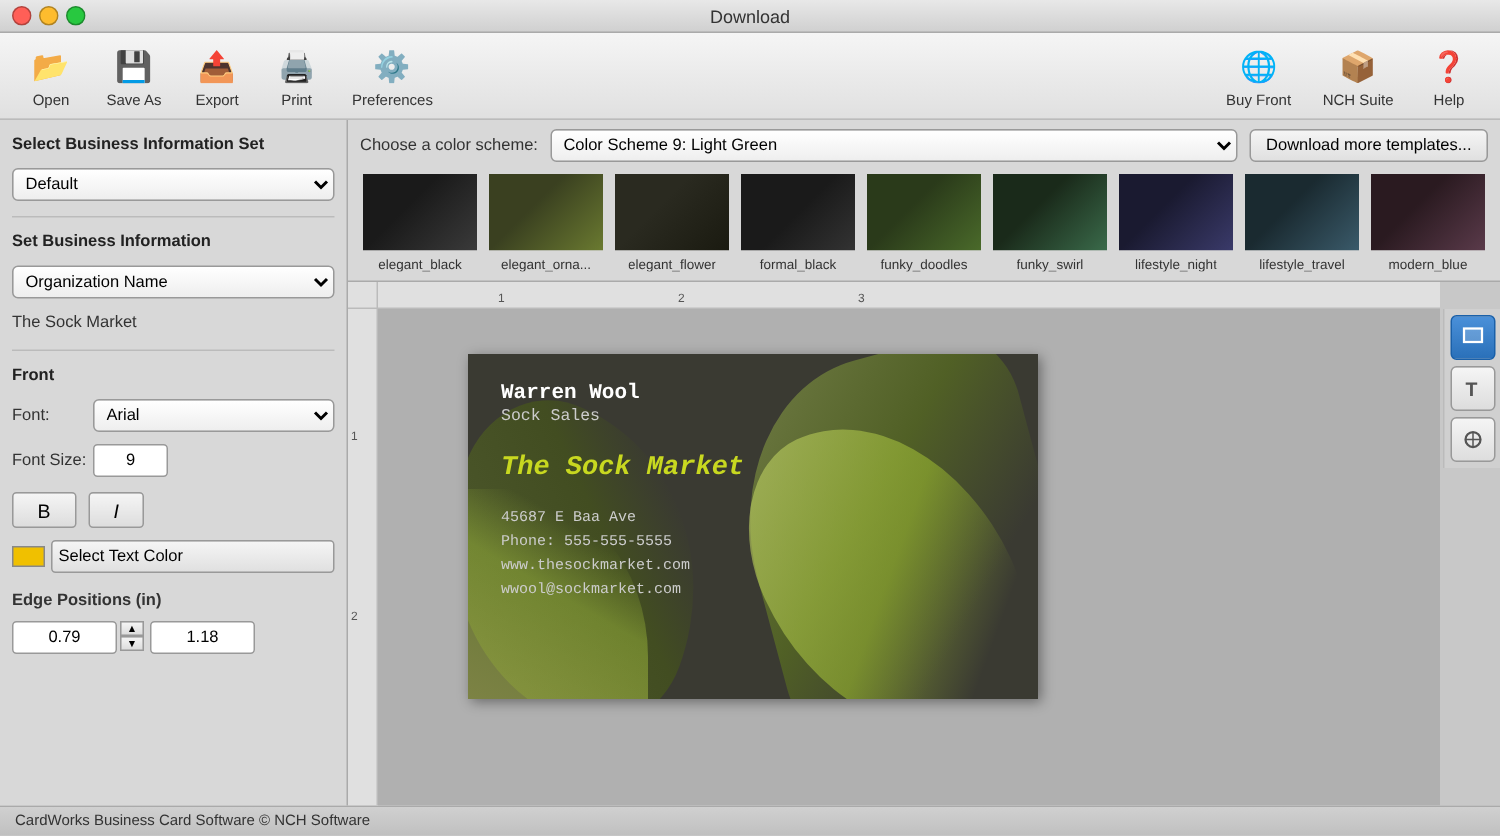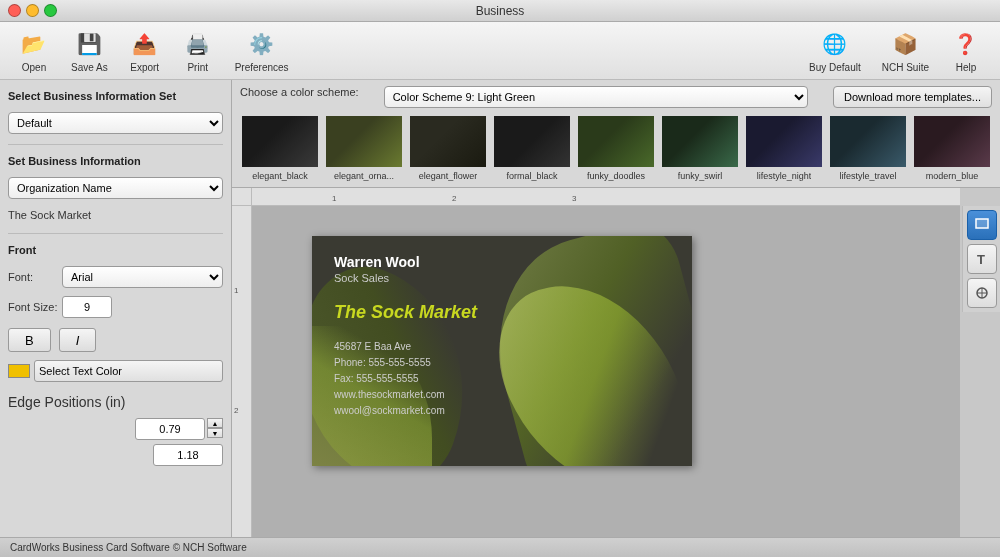--- a/index.html
+++ b/index.html
@@ -163,21 +163,21 @@
       height: 22px;
       border: 1px solid #999;
       border-radius: 3px;
       background: linear-gradient(to bottom, #f5f5f5, #e0e0e0);
       font-size: 11px;
       cursor: pointer;
       text-align: left;
       padding: 0 4px;
     }
     .edge-label {
-      font-size: 14px; color: #333; font-weight: 400;
+      font-size: 11px; color: #333; font-weight: 700;
       margin-top: 4px;
     }
     .edge-row {
       display: flex;
       gap: 4px;
       align-items: center;
     }
     .edge-input {
       width: 70px; height: 22px;
       border: 1px solid #999;
@@ -209,21 +209,22 @@
     }
 
     
     .template-area {
       background: #d8d8d8;
       border-bottom: 1px solid #aaa;
       padding: 6px 8px;
     }
     .template-top {
       display: flex;
-      gap: 25px;
+      align-items: center;
+      gap: 8px;
       margin-bottom: 6px;
     }
     .scheme-label { font-size: 11px; color: #333; }
     .scheme-select {
       width: 200px;
       height: 22px;
       font-size: 11px;
       border: 1px solid #999;
       border-radius: 4px;
       background: linear-gradient(to bottom, #fff, #eee);
@@ -367,20 +368,21 @@
       width: 120px; height: 140px;
       background: linear-gradient(30deg, #e0f060 0%, #b0d040 50%, transparent 75%);
       border-radius: 0 80% 0 0;
       opacity: 0.4;
     }
     .card-content {
       position: relative;
       z-index: 10;
       padding: 18px 22px;
       height: 100%;
+      font-family: Liberation Mono, monospace;
     }
     .card-name {
       color: #ffffff;
       font-size: 14px;
       font-weight: bold;
       margin-bottom: 2px;
     }
     .card-title {
       color: #cccccc;
       font-size: 11px;
@@ -460,21 +462,21 @@
   </style>
 </head>
 <body>
 
 <div class="title-bar">
   <div class="title-bar-buttons">
     <div class="tb-btn tb-close"></div>
     <div class="tb-btn tb-min"></div>
     <div class="tb-btn tb-max"></div>
   </div>
-  <span class="title-bar-title">Business</span>
+  <span class="title-bar-title">Download</span>
 </div>
 
 <div class="toolbar">
   <div class="tool-btn">
     <div class="tool-icon">📂</div>
     <span class="tool-label">Open</span>
   </div>
   <div class="tool-btn">
     <div class="tool-icon">💾</div>
     <span class="tool-label">Save As</span>
@@ -488,21 +490,21 @@
     <span class="tool-label">Print</span>
   </div>
   <div class="tool-btn">
     <div class="tool-icon">⚙️</div>
     <span class="tool-label">Preferences</span>
   </div>
 
   <div class="toolbar-right">
     <div class="tool-btn">
       <div class="tool-icon">🌐</div>
-      <span class="tool-label">Buy Default</span>
+      <span class="tool-label">Buy Front</span>
     </div>
     <div class="tool-btn">
       <div class="tool-icon">📦</div>
       <span class="tool-label">NCH Suite</span>
     </div>
     <div class="tool-btn">
       <div class="tool-icon">❓</div>
       <span class="tool-label">Help</span>
     </div>
   </div>
@@ -551,21 +553,21 @@
       <button class="italic-btn" style="font-style:italic;">I</button>
     </div>
 
     <div class="color-row">
       <div class="color-swatch"></div>
       <button class="color-btn">Select Text Color</button>
     </div>
 
     <div class="edge-label">Edge Positions (in)</div>
 
-    <div style="display:flex; flex-direction:column; gap:4px;align-items:flex-end;">
+    <div style="display:flex; flex-direction:row; gap:4px;">
       <div style="display:flex; justify-content:center;">
         <input class="edge-input" type="text" value="0.79" style="">
         <div class="stepper" style="margin-left:2px;">
           <button>▲</button>
           <button>▼</button>
         </div>
       </div>
       <div class="edge-row">
         <input class="edge-input" type="text" value="1.18" style="">
 
@@ -661,21 +663,20 @@
             <div class="swoosh-4"></div>
             <div class="swoosh-1"></div>
             <div class="swoosh-2"></div>
             <div class="card-content">
               <div class="card-name">Warren Wool</div>
               <div class="card-title">Sock Sales</div>
               <div class="card-company">The Sock Market</div>
               <div class="card-details">
                 <div>45687 E Baa Ave</div>
                 <div>Phone: 555-555-5555</div>
-                <div>Fax: 555-555-5555</div>
                 <div>www.thesockmarket.com</div>
                 <div>wwool@sockmarket.com</div>
               </div>
             </div>
           </div>
         </div>
       </div>
 
       <div class="side-tools">
         <div class="side-tool-btn active">

